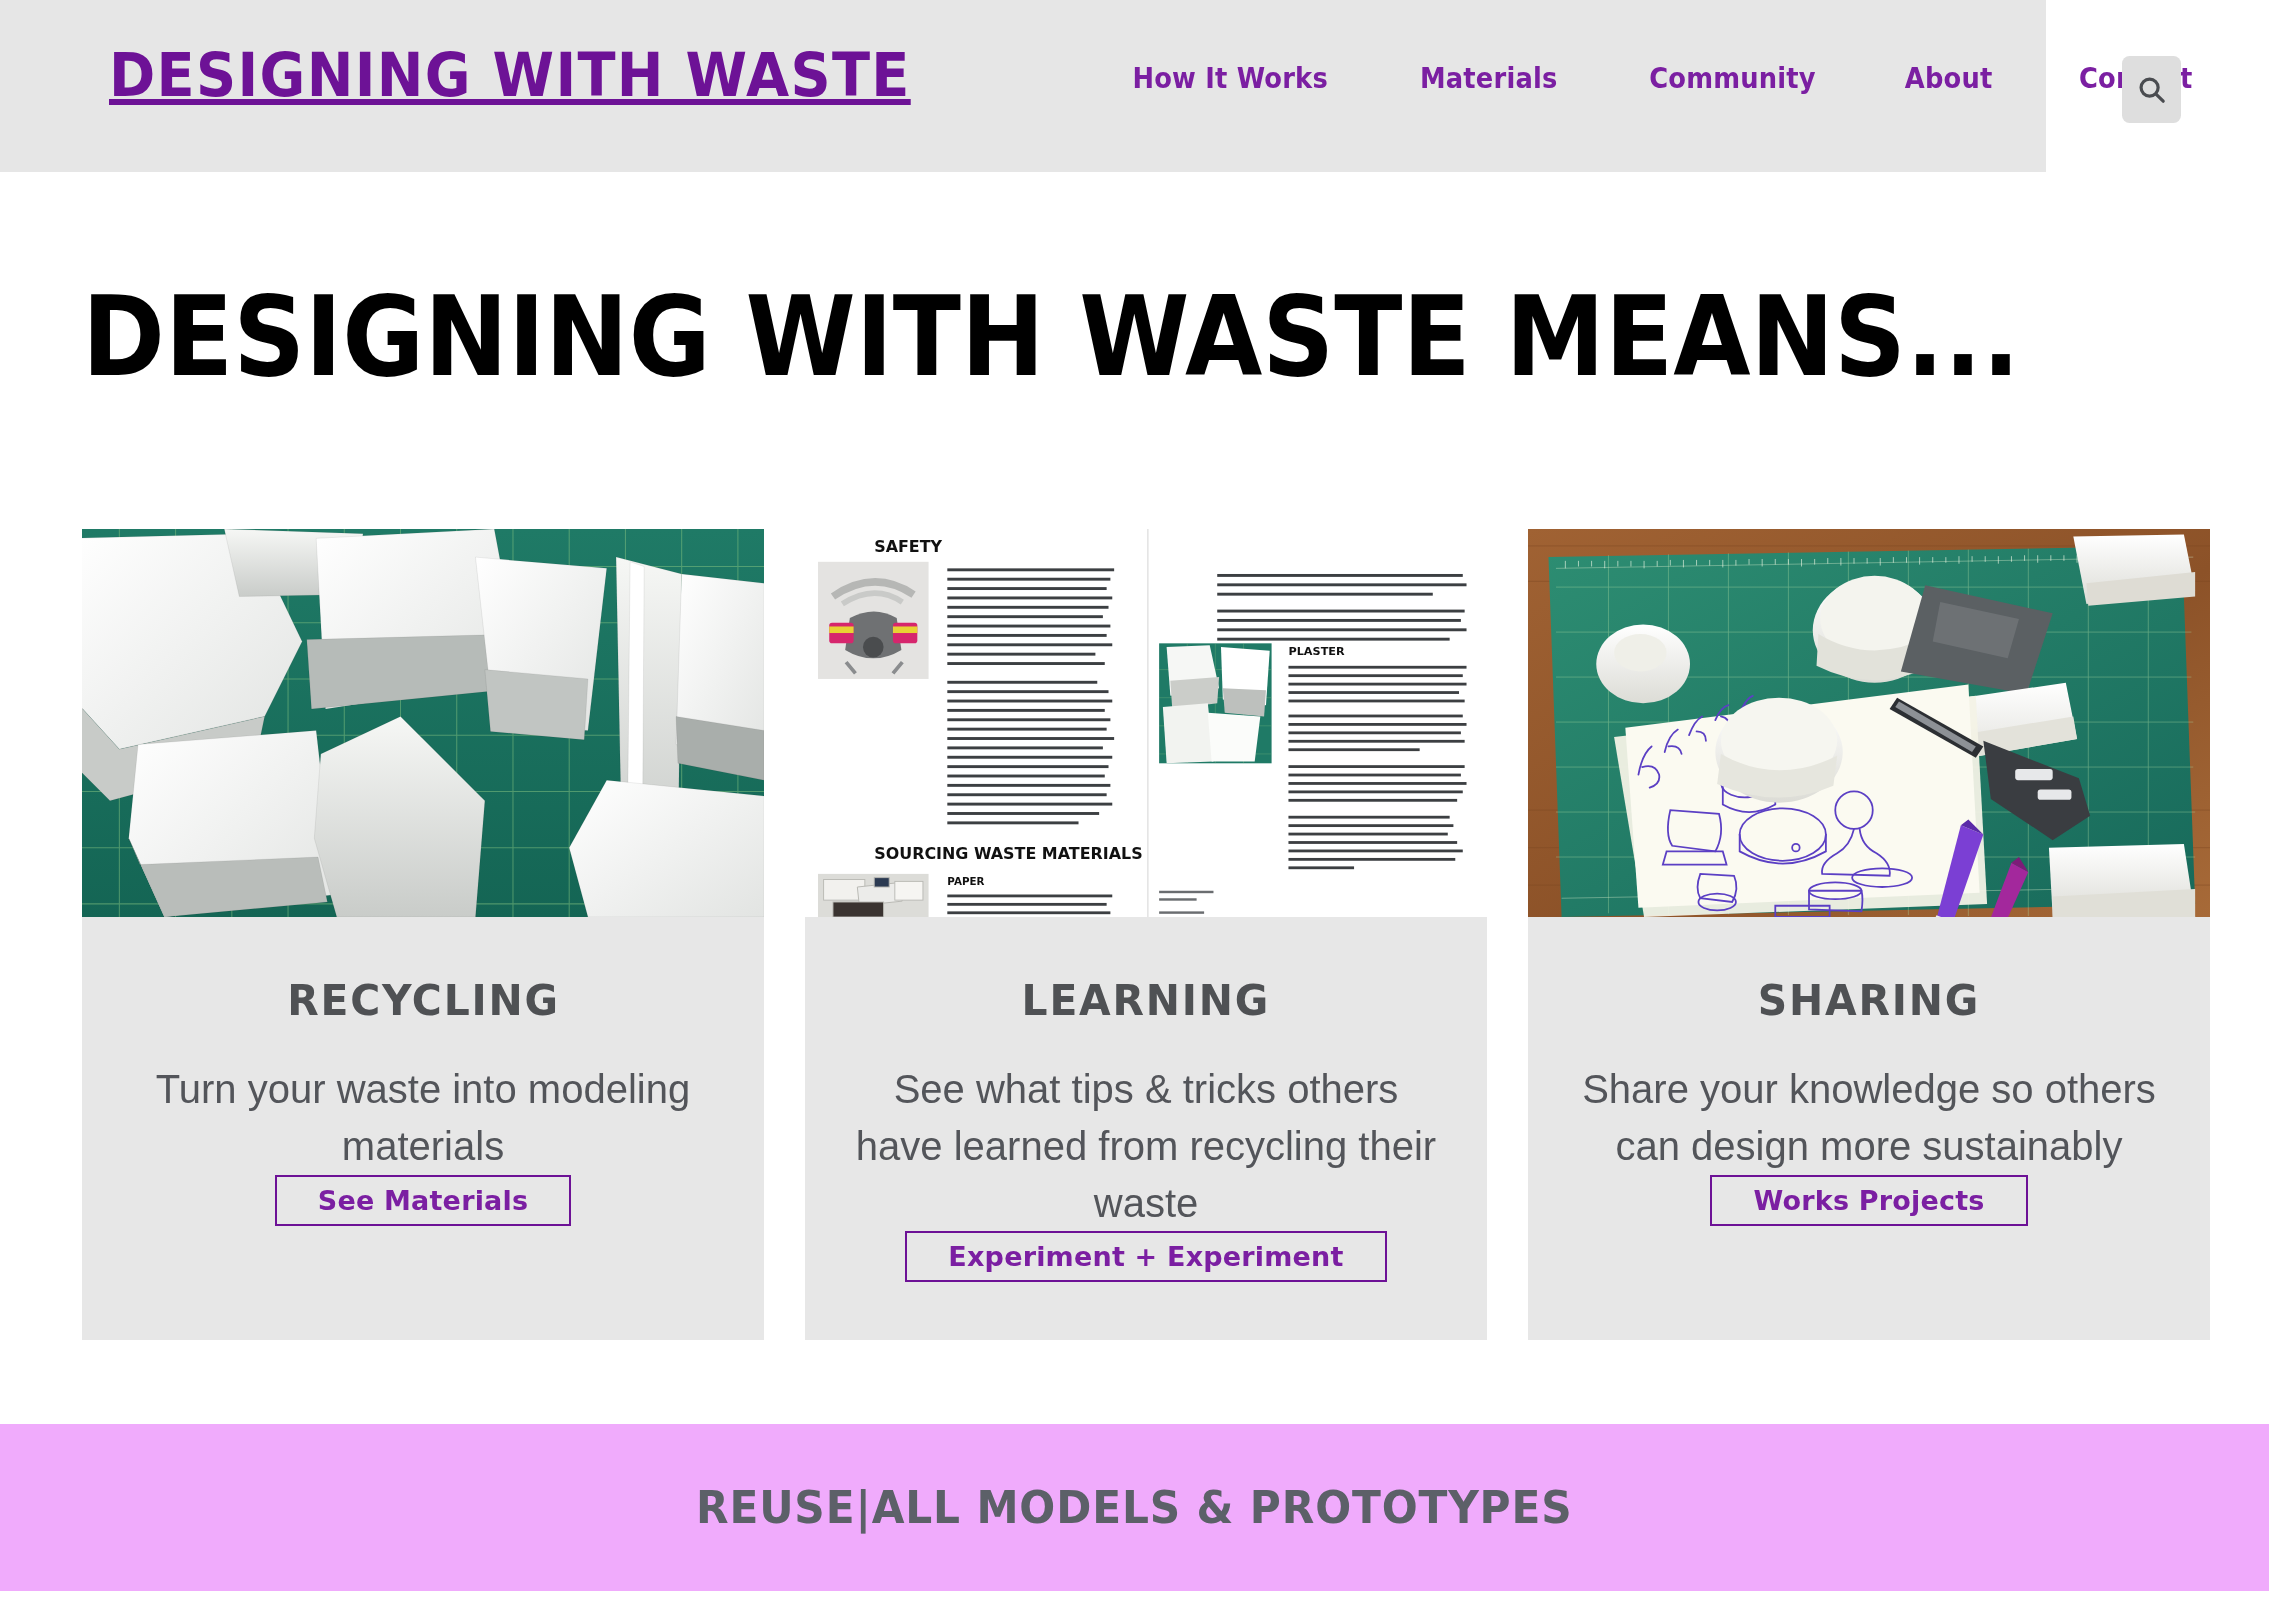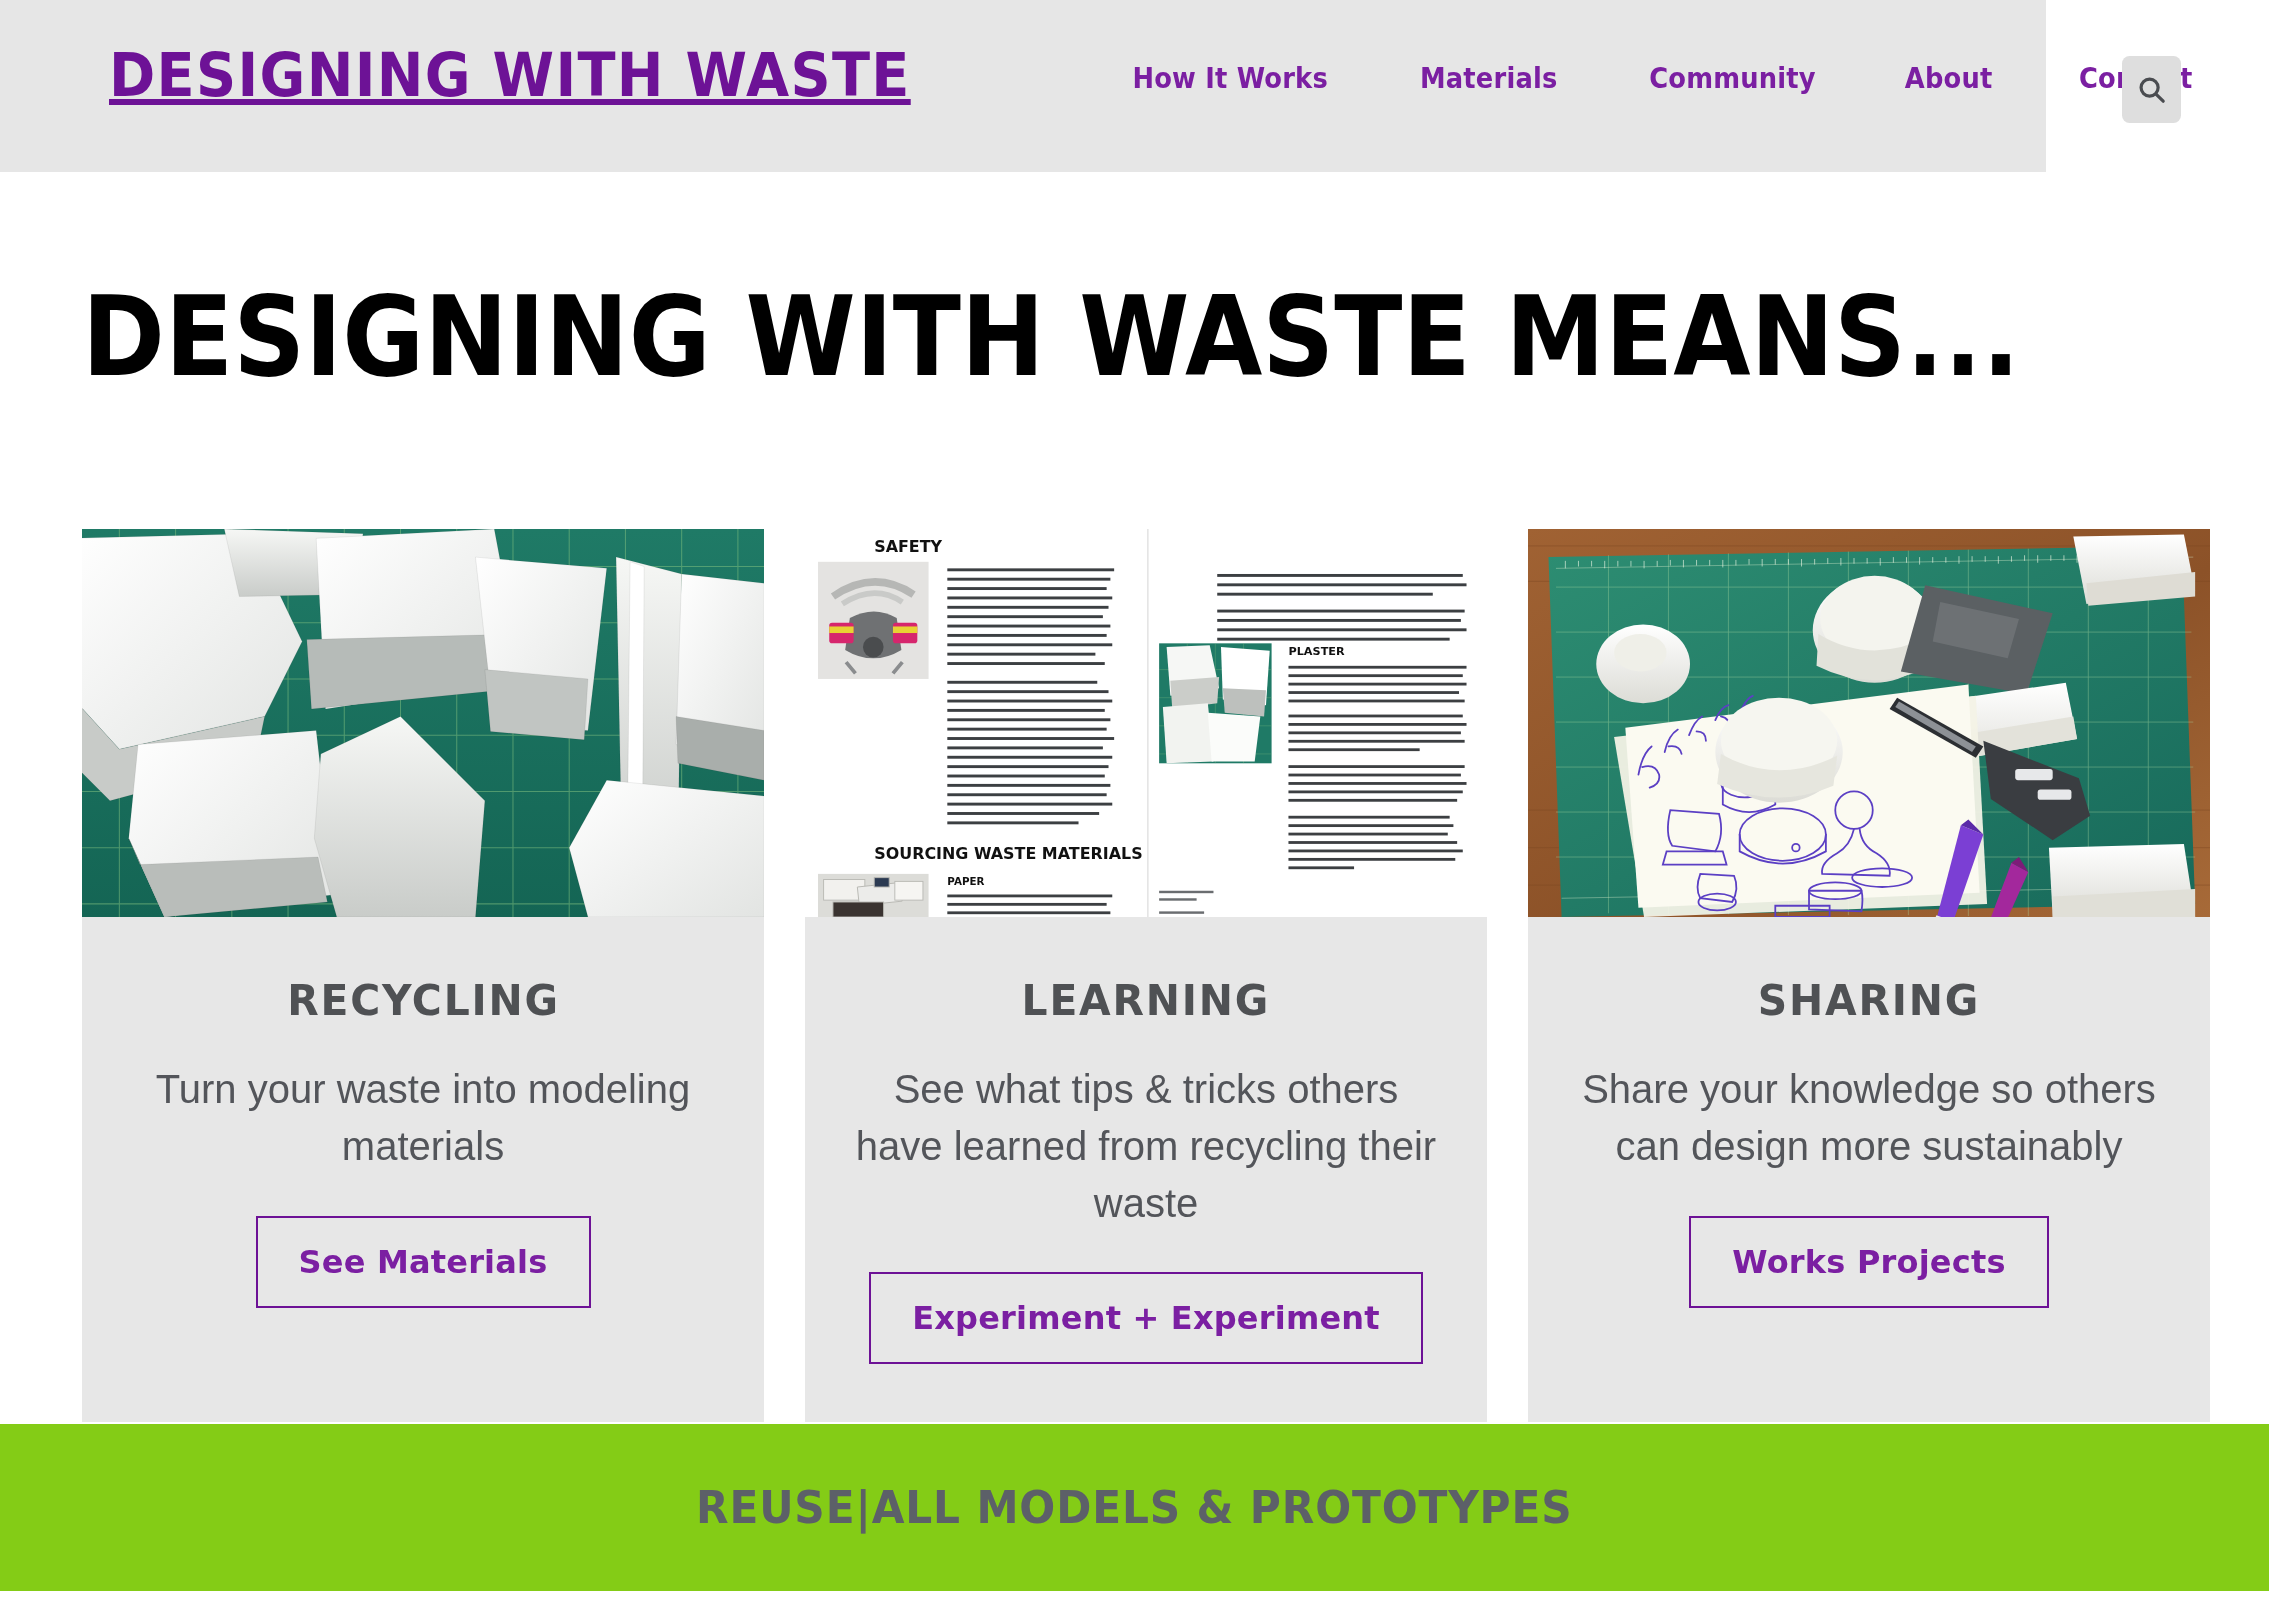--- a/index.html
+++ b/index.html
@@ -153,43 +153,42 @@
     font-family: "Liberation Sans", sans-serif;
     font-weight: 400;
     font-size: 40px;
     line-height: 1.42;
     color: #53555a;
     text-align: center;
     max-width: 600px;
   }
 
   .card-cta {
-    margin-top: 41px;
     display: inline-block;
     border: 2.8px solid #6d1296;
     background: transparent;
     color: #7b1fa2;
     font-family: "DejaVu Sans", sans-serif;
     font-weight: 600;
-    font-size: 32px;
+    font-size: 27px;
     letter-spacing: 0.2px;
-    padding: 28px 41px;
+    padding: 10px 41px;
     cursor: pointer;
     line-height: 1;
     white-space: nowrap;
   }
 
   
   .site-footer {
     position: absolute;
     left: 0;
     top: 1424px;
     width: 2269px;
     height: 167px;
-    background: #84cc16;
+    background: #f0abfc;
     display: flex;
     align-items: center;
     justify-content: center;
   }
   .footer-text {
     font-family: "DejaVu Sans", sans-serif;
     font-weight: 700;
     font-size: 45px;
     letter-spacing: 0.9px;
     color: #5c6068;

